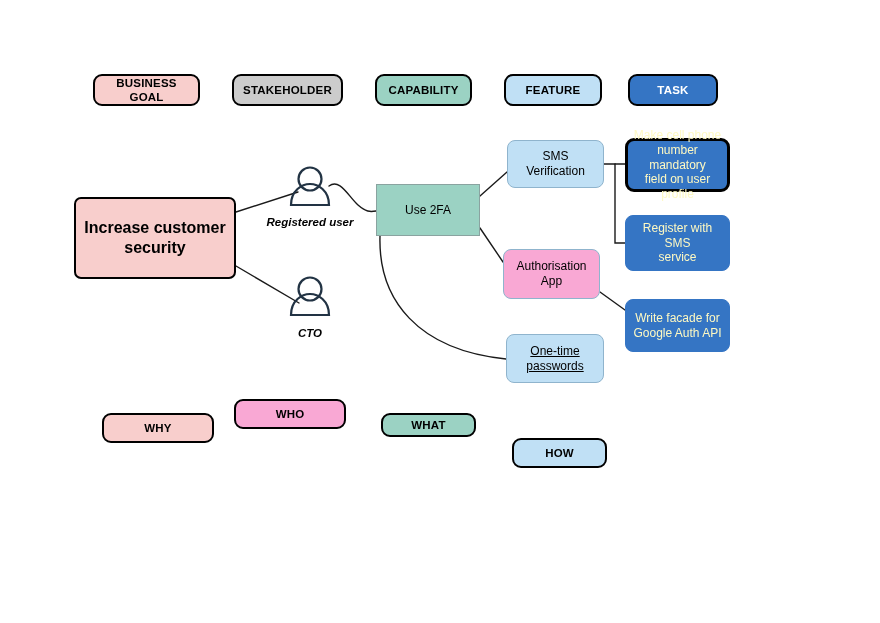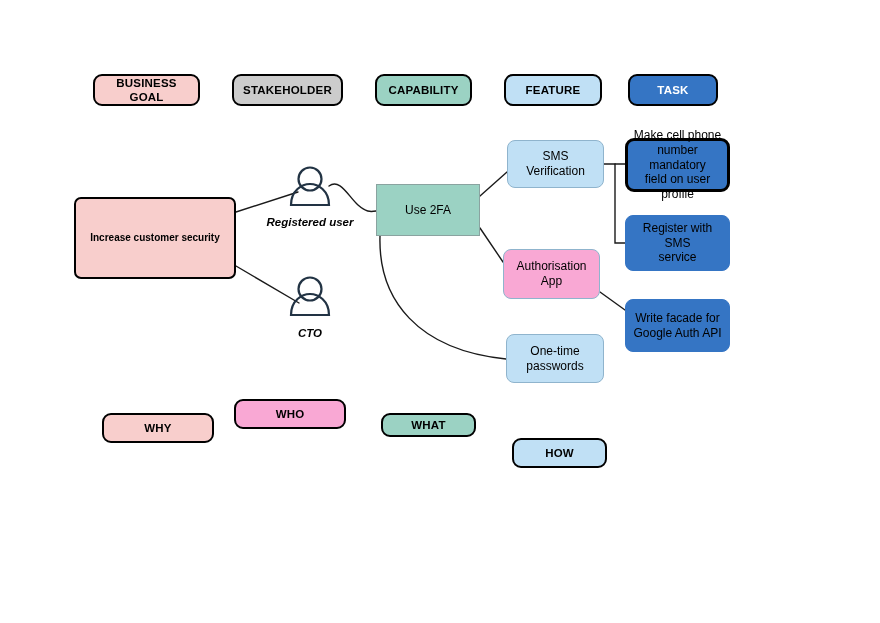--- a/index.html
+++ b/index.html
@@ -48,37 +48,37 @@
   }
   .chip.task-chip {
     color: #ffffff;
     justify-content: center;
   }
 
   
   .goal-box {
     border: 2.8px solid #000000;
     font-weight: bold;
-    font-size: 10px;
+    font-size: 16px;
     border-radius: 7px;
   }
   .capability-box {
     border: 1px solid #8aa3a0;
     font-size: 12px;
     border-radius: 0;
   }
   .feature-box {
     border: 1px solid #8fb4cd;
     font-size: 12px;
     border-radius: 8px;
   }
   .task-box {
     border: 1px solid #3575c4;
     font-size: 12px;
-    color: #000000;
+    color: #fef9c3;
     border-radius: 8px;
   }
   .task-box.selected {
     border: 3px solid #000000;
     border-radius: 9px;
   }
 
   
   .actor-label {
     position: absolute;
@@ -153,21 +153,21 @@
   <span>Use 2FA</span>
 </div>
 
 <div class="node feature-box" style="left:507px; top:140px; width:97px; height:48px; background:#c0e0f5;">
   <span>SMS Verification</span>
 </div>
 <div class="node feature-box" style="left:503px; top:249px; width:97px; height:50px; background:#f9a8d4;">
   <span>Authorisation
 App</span>
 </div>
-<div class="node feature-box" style="left:506px; top:334px; width:98px; height:49px; background:#c0e0f5;">
+<div class="node feature-box" style="left:506px; top:334px; width:98px; height:49px; background:#c0e0f5;text-decoration:underline;">
   <span>One-time
 passwords</span>
 </div>
 
 <div class="node task-box selected" style="left:625px; top:138px; width:105px; height:54px; background:#3575c4;">
   <span>Make cell phone
 number mandatory
 field on user profile</span>
 </div>
 <div class="node task-box" style="left:625px; top:215px; width:105px; height:56px; background:#3575c4;">

